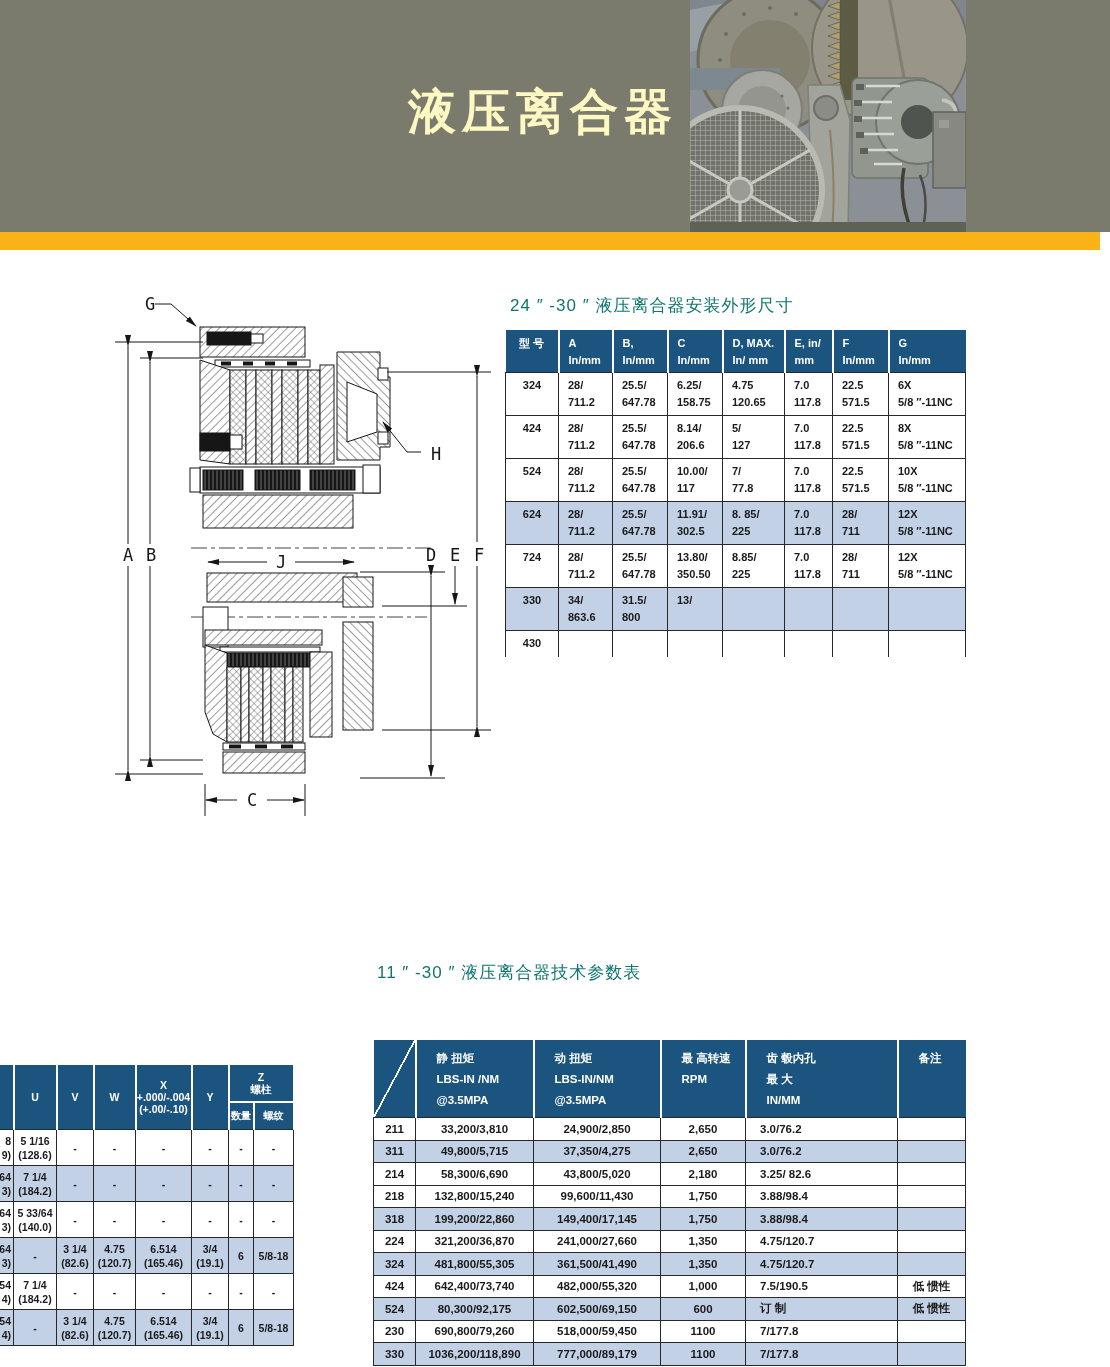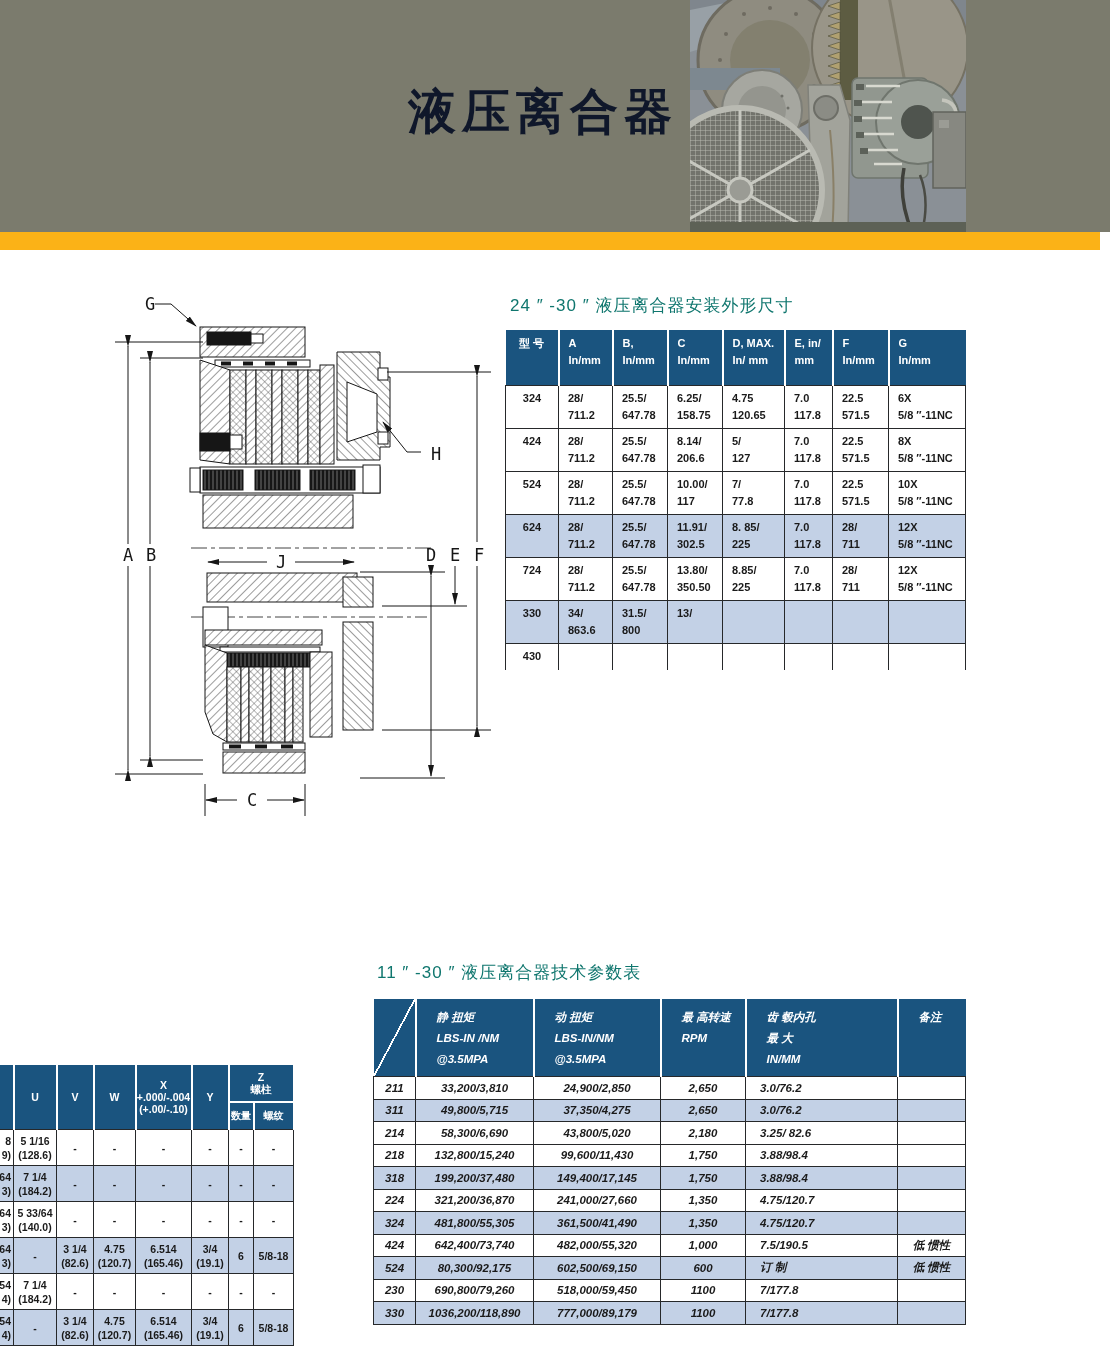--- a/index.html
+++ b/index.html
@@ -2,48 +2,48 @@
 <html><head>
 <meta charset="utf-8">
 <style>
   html,body{margin:0;padding:0;background:#fff;}
   .page{position:relative;width:1110px;height:1367px;background:#fff;overflow:hidden;
         font-family:"Liberation Sans",sans-serif;color:#1a1a1a;}
 
   
   .hdr{position:absolute;left:0;top:0;width:1110px;height:232px;background:#7b7b6d;}
   .hdr-title{position:absolute;left:408px;top:80px;font-size:48px;font-weight:bold;
-             color:#0f172a;letter-spacing:6px;white-space:nowrap;}
+             color:#fef9c3;letter-spacing:6px;white-space:nowrap;}
   .photo{position:absolute;left:690px;top:0;width:276px;height:232px;}
   .ybar{position:absolute;left:0;top:232px;width:1100px;height:18px;background:#fbb217;}
 
   
   .sec-title{position:absolute;font-size:17px;color:#0f766e;letter-spacing:1px;white-space:nowrap;}
   .t1-title{left:510px;top:294px;}
   .t2-title{left:377px;top:961px;}
 
   
   table{border-collapse:collapse;table-layout:fixed;}
   th,td{padding:0;overflow:hidden;}
   th{background:#1a547f;color:#fff;font-weight:bold;vertical-align:top;text-align:left;}
   .ln{line-height:17px;white-space:nowrap;}
   .shade{background:#c3d1e6;}
 
   
   .dim{position:absolute;left:505px;top:330px;width:460px;font-size:11px;}
-  .dim th{border-right:2px solid #fff;padding:5px 0 16px 9px;height:33px;}
+  .dim th{border-right:2px solid #fff;padding:5px 0 3px 9px;height:33px;}
   .dim th:last-child{border-right:none;}
   .dim th.model{text-align:center;padding-left:0;}
   .dim td{border:1.5px solid #26282a;vertical-align:top;padding:4px 0 4px 9px;height:34px;font-weight:bold;}
   .dim td.model{text-align:center;padding-left:0;}
   .dim tr.compact td{height:18px;}
   .dim tr:last-child td{border-bottom:none;}
 
   
-  .spec{position:absolute;left:373px;top:999px;width:592px;font-size:11.5px;font-style:italic;}
+  .spec{position:absolute;left:373px;top:1040px;width:592px;font-size:11.5px;}
   .spec th{border-right:2px solid #fff;padding:8px 0 6px 20px;height:57px;}
   .spec th .ln{line-height:21px;}
   .spec th:last-child{border-right:none;}
   .spec th.diag{padding:0;
     background:linear-gradient(to bottom right,#1a547f 48.8%,#fff 48.8%,#fff 51.2%,#1a547f 51.2%);}
   .spec th.narrow{}
   .spec td{border:1.8px solid #26282a;height:21.5px;vertical-align:middle;
            text-align:center;font-weight:bold;white-space:nowrap;}
   .spec td.l{text-align:left;padding-left:14px;}
 
@@ -635,21 +635,21 @@
         <tr>
           <td>218</td>
           <td>132,800/15,240</td>
           <td>99,600/11,430</td>
           <td>1,750</td>
           <td class="l">3.88/98.4</td>
           <td></td>
         </tr>
         <tr class="shade">
           <td>318</td>
-          <td>199,200/37,480</td>
+          <td>199,200/22,860</td>
           <td>149,400/17,145</td>
           <td>1,750</td>
           <td class="l">3.88/98.4</td>
           <td></td>
         </tr>
         <tr>
           <td>224</td>
           <td>321,200/36,870</td>
           <td>241,000/27,660</td>
           <td>1,350</td>

